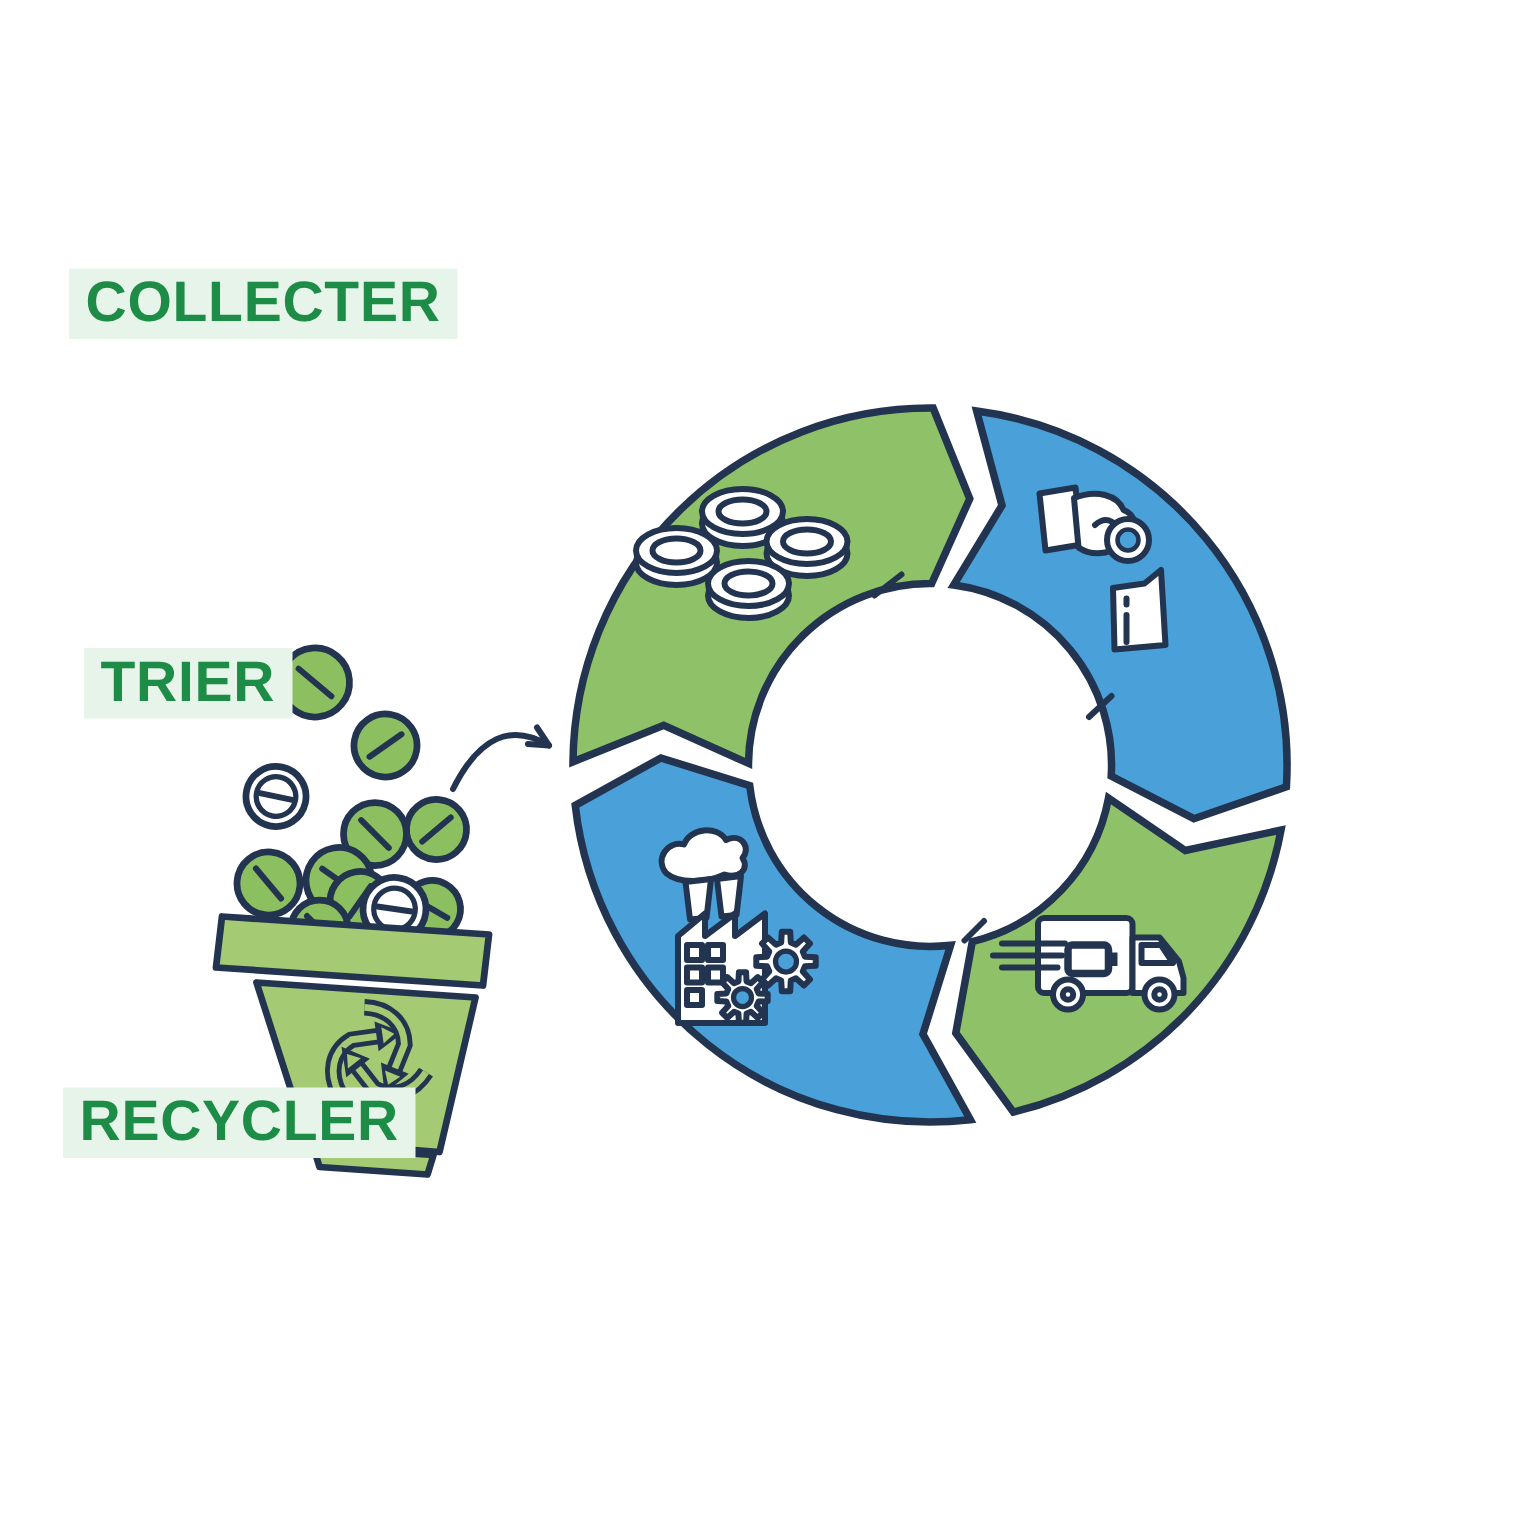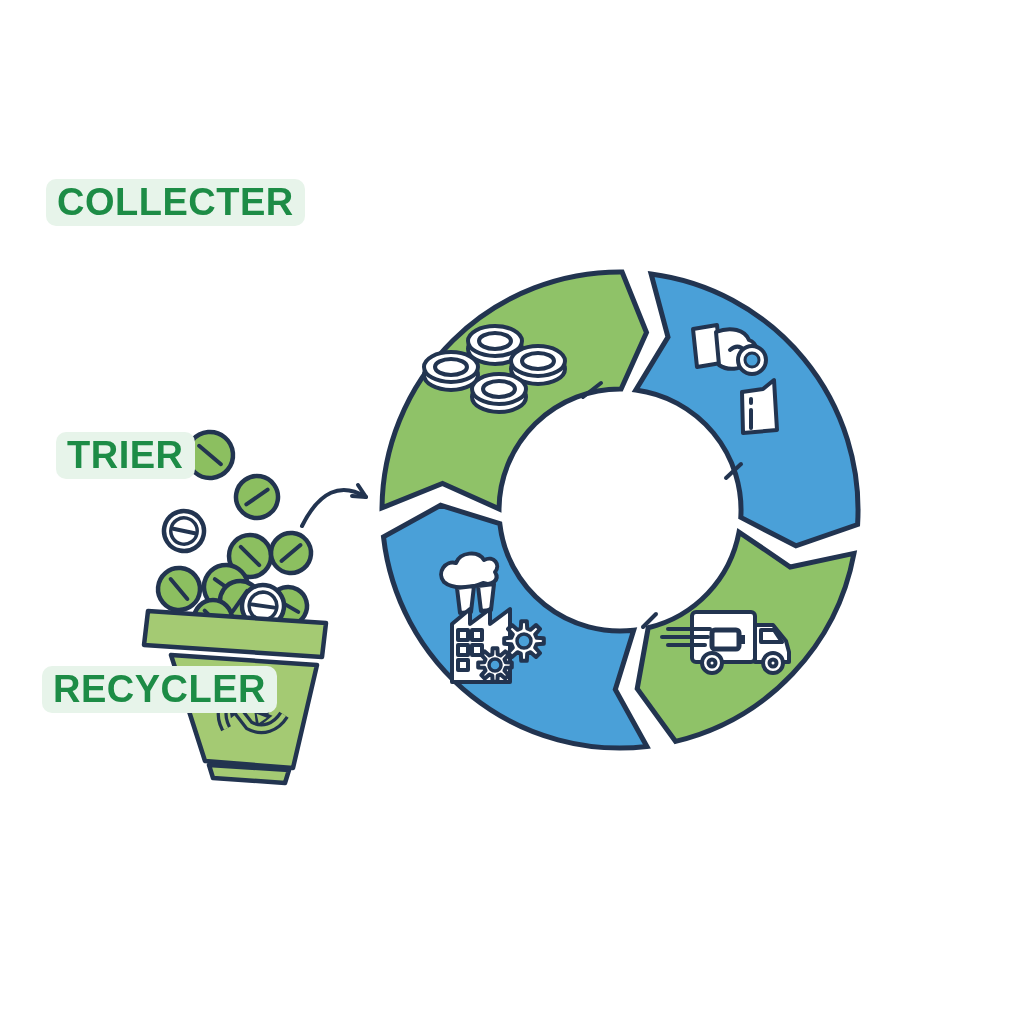--- a/index.html
+++ b/index.html
@@ -6,21 +6,21 @@
   body{
     width:1024px;height:1024px;position:relative;overflow:hidden;
     background:var(--bg,#fff);
     font-family:"Liberation Sans", sans-serif;
   }
   #scene{position:absolute;left:0;top:0;}
   .label{
     position:absolute;
     font-weight:bold;font-size:38px;line-height:1.18;letter-spacing:.5px;
     color:var(--label-text);background:var(--label-bg);
-    padding:1px 11px;white-space:nowrap;border-radius:10px;
+    padding:1px 11px;white-space:nowrap;
   }
   .ws{fill:#fff;stroke:var(--outline);stroke-width:4;stroke-linejoin:round;stroke-linecap:round;}
   .ln{stroke:var(--outline);stroke-linecap:round;}
   .bin{fill:var(--bin-green);stroke:var(--outline);stroke-width:4.5;stroke-linejoin:round;}
   .cap-g{fill:var(--cap-green);stroke:var(--outline);}
   .cap-w{fill:#fff;stroke:var(--outline);}
   .seg{stroke:var(--outline);stroke-width:5;stroke-linejoin:miter;}
   .seg-green{fill:var(--green);}
   .seg-blue{fill:var(--blue);}
 </style>
@@ -187,13 +187,13 @@
       <circle class="ws" cx="712" cy="663" r="10" stroke-width="4.5"></circle>
       <circle class="ws" cx="712" cy="663" r="3.5" stroke-width="3"></circle>
       <circle class="ws" cx="773" cy="663" r="10" stroke-width="4.5"></circle>
       <circle class="ws" cx="773" cy="663" r="3.5" stroke-width="3"></circle>
     </g>
   </g>
 </svg>
 
 <div class="label" style="left:46px;top:179px;">COLLECTER</div>
 <div class="label" style="left:56px;top:432px;">TRIER</div>
-<div class="label" style="left:42px;top:666px;">RECYCLER</div>
+<div class="label" style="left:42px;top:725px;">RECYCLER</div>
 
 </body></html>

